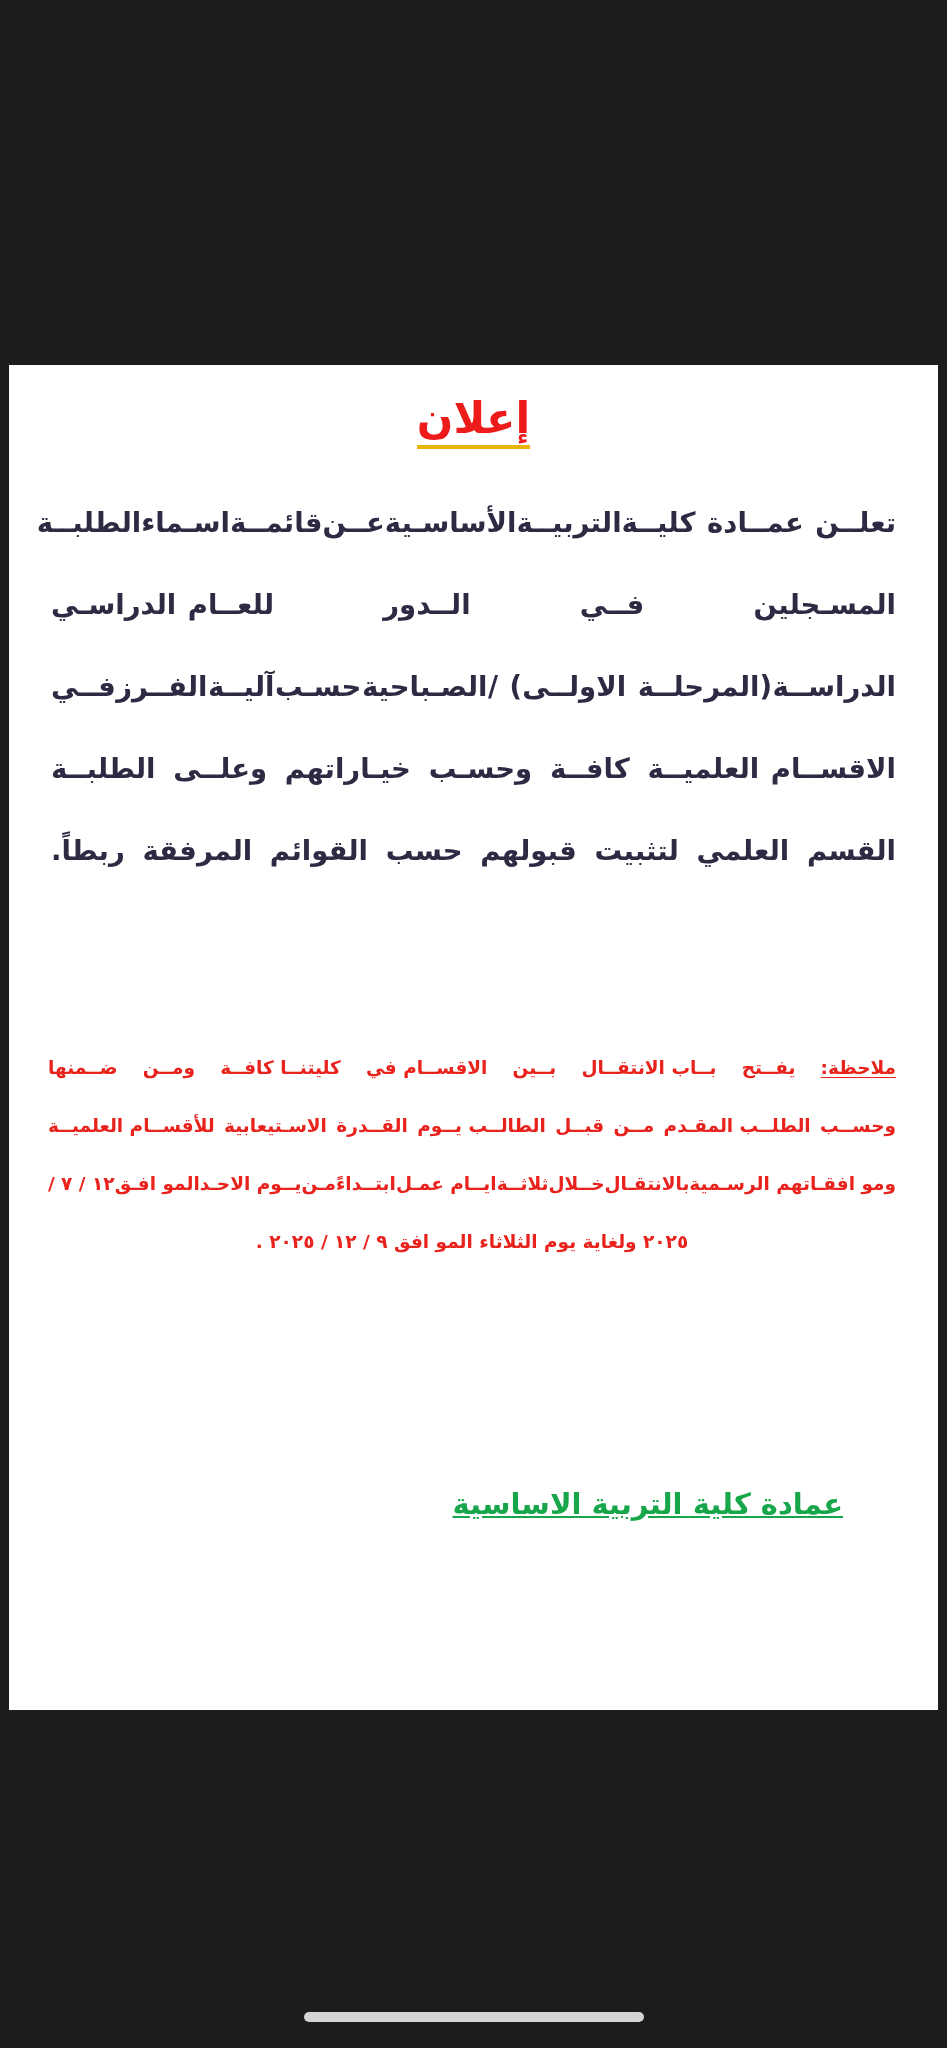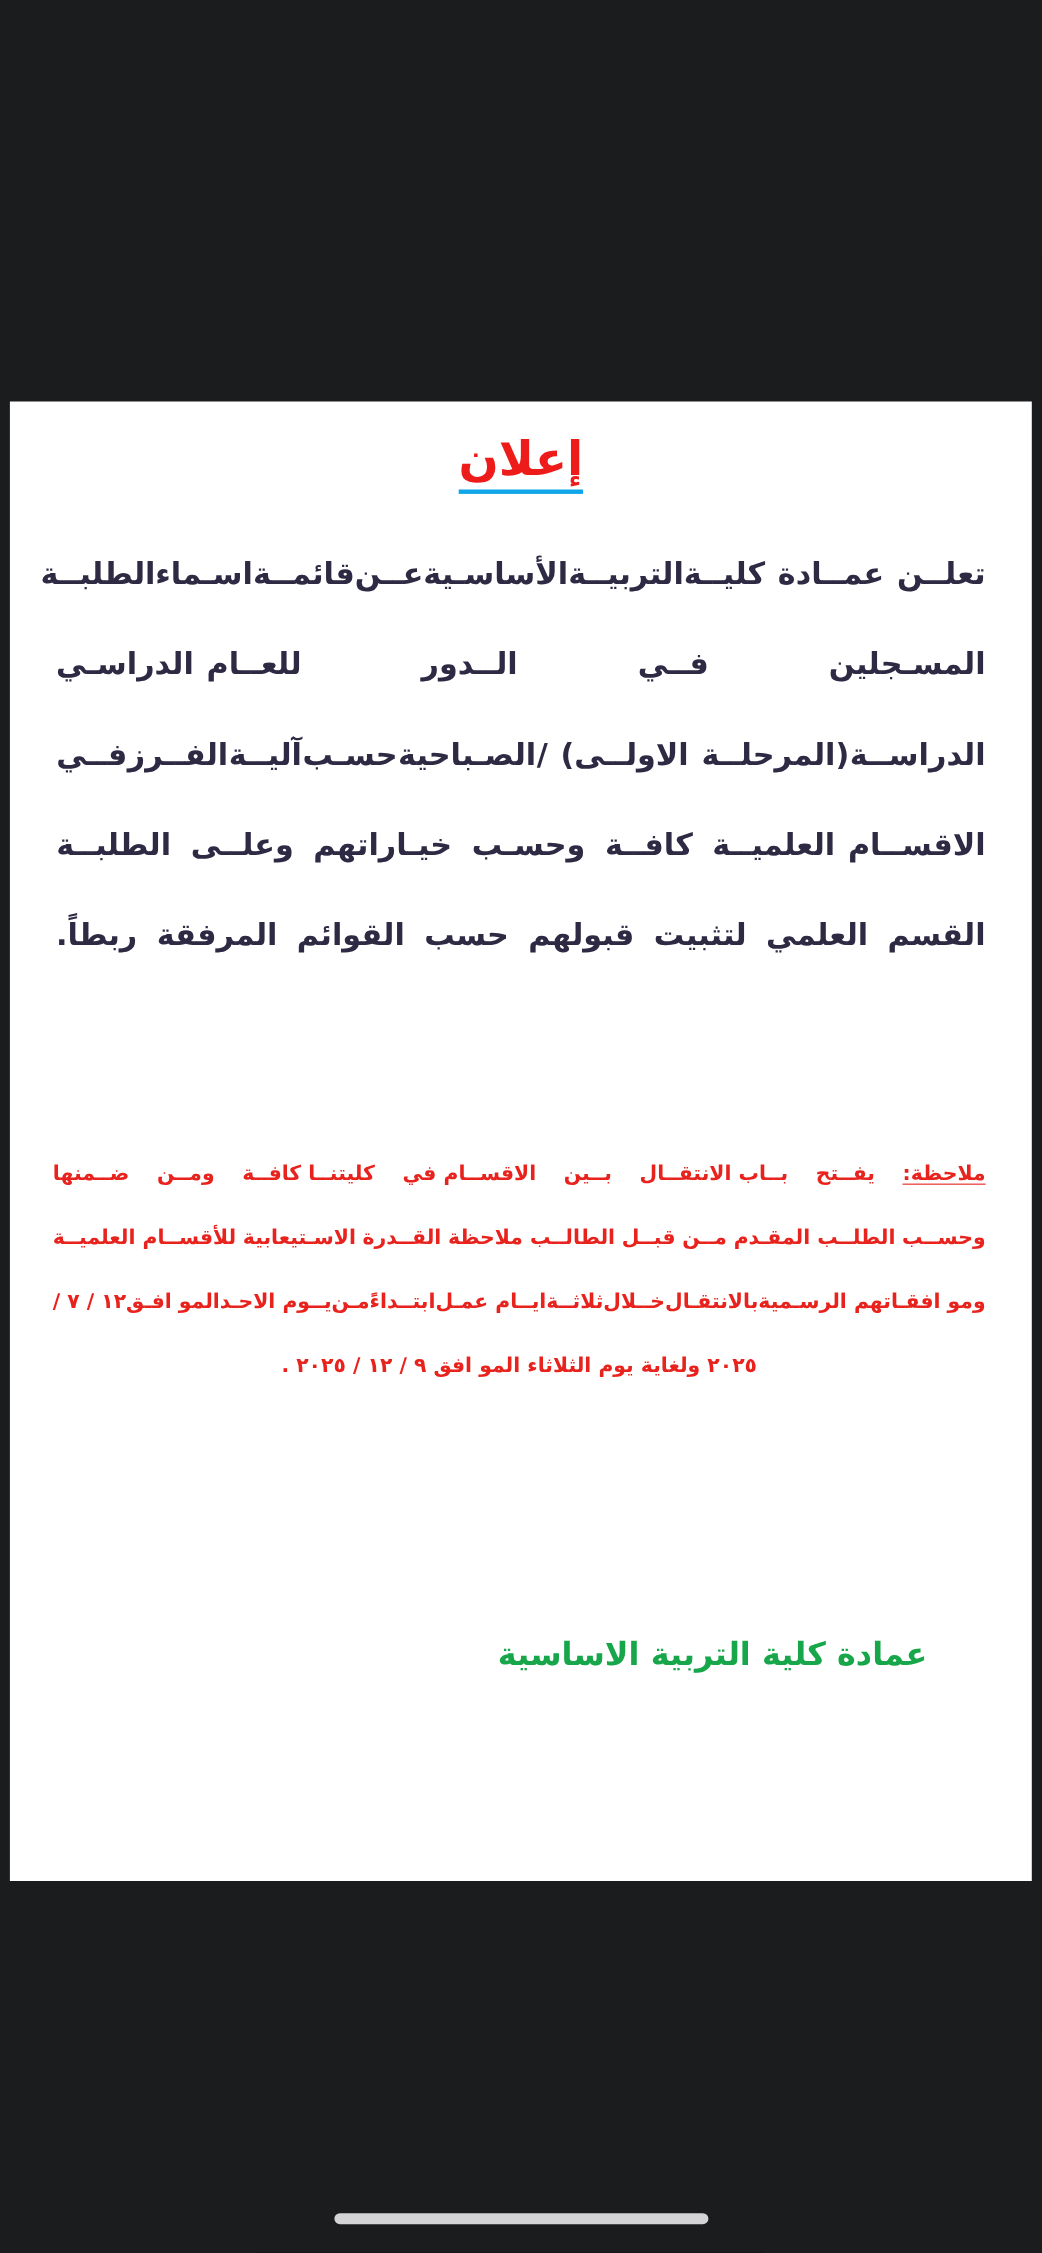--- a/index.html
+++ b/index.html
@@ -50,21 +50,21 @@
     width: 929px;
     text-align: center;
     color: #ee1b1b;
     font-family: "DejaVu Sans", sans-serif;
     font-size: 43px;
     font-weight: bold;
     letter-spacing: 0px;
     direction: rtl;
   }
   #doc-title span {
-    border-bottom: 4px solid #0ea5e9;
+    border-bottom: 4px solid #eab308;
     padding-bottom: 2px;
   }
 
   
   #main-body {
     position: absolute;
     top: 116px;
     right: 42px;
     width: 845px;
     direction: rtl;
@@ -124,20 +124,21 @@
   #signature {
     position: absolute;
     top: 1122px;
     right: 95px;
     direction: rtl;
     color: #17a74a;
     font-family: "DejaVu Sans", sans-serif;
     font-size: 29px;
     font-weight: bold;
     white-space: nowrap;
+    text-decoration: underline;
   }
 
   
   #home-indicator {
     position: absolute;
     left: 50%;
     transform: translateX(-50%);
     bottom: 26px;
     width: 340px;
     height: 10px;
@@ -202,21 +203,21 @@
           <span>الاقســام في</span>
           <span>كليتنــا كافــة</span>
           <span>ومــن</span>
           <span>ضــمنها</span>
         </span>
         <span class="ln">
           <span>وحســب</span>
           <span>الطلــب المقـدم</span>
           <span>مــن</span>
           <span>قبــل</span>
-          <span>الطالــب ملاحظة</span>
+          <span>الطالــب يــوم</span>
           <span>القــدرة</span>
           <span>الاسـتيعابية</span>
           <span>للأقســام العلميــة</span>
         </span>
         <span class="ln">
           <span>ومو افقـاتهم الرسـمية</span>
           <span>بالانتقـال</span>
           <span>خــلال</span>
           <span>ثلاثــة</span>
           <span>ايــام عمـل</span>

